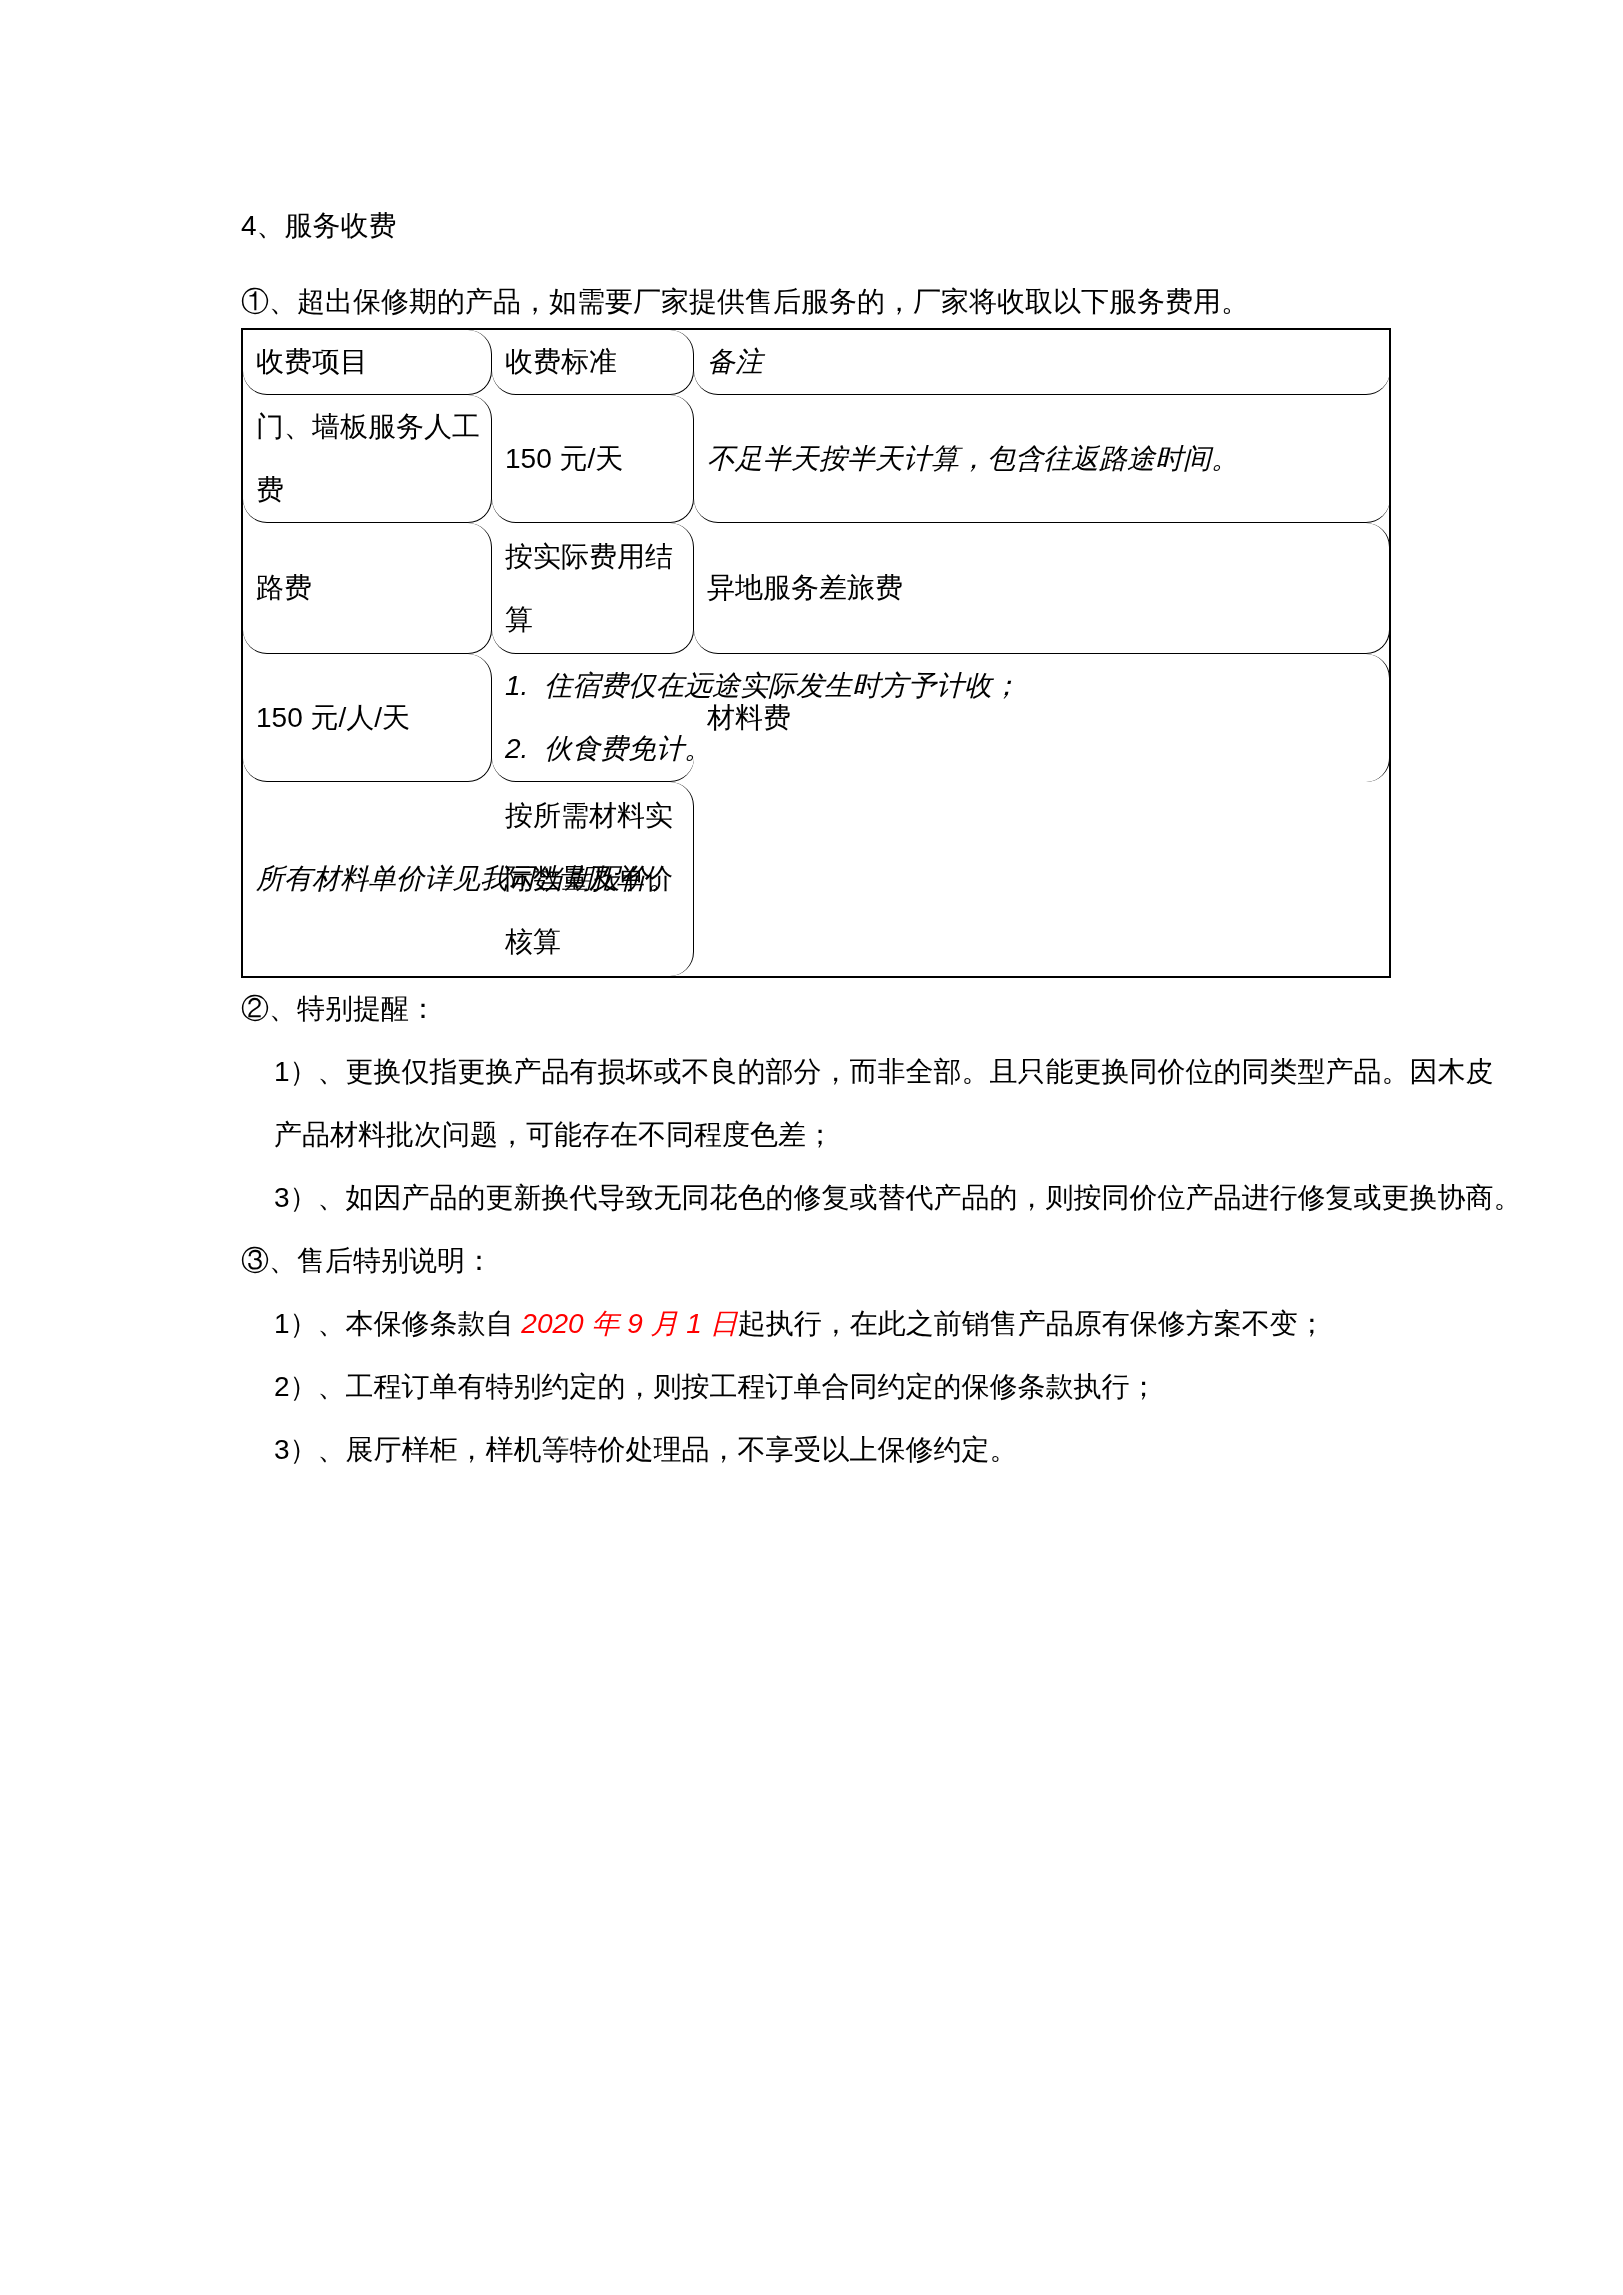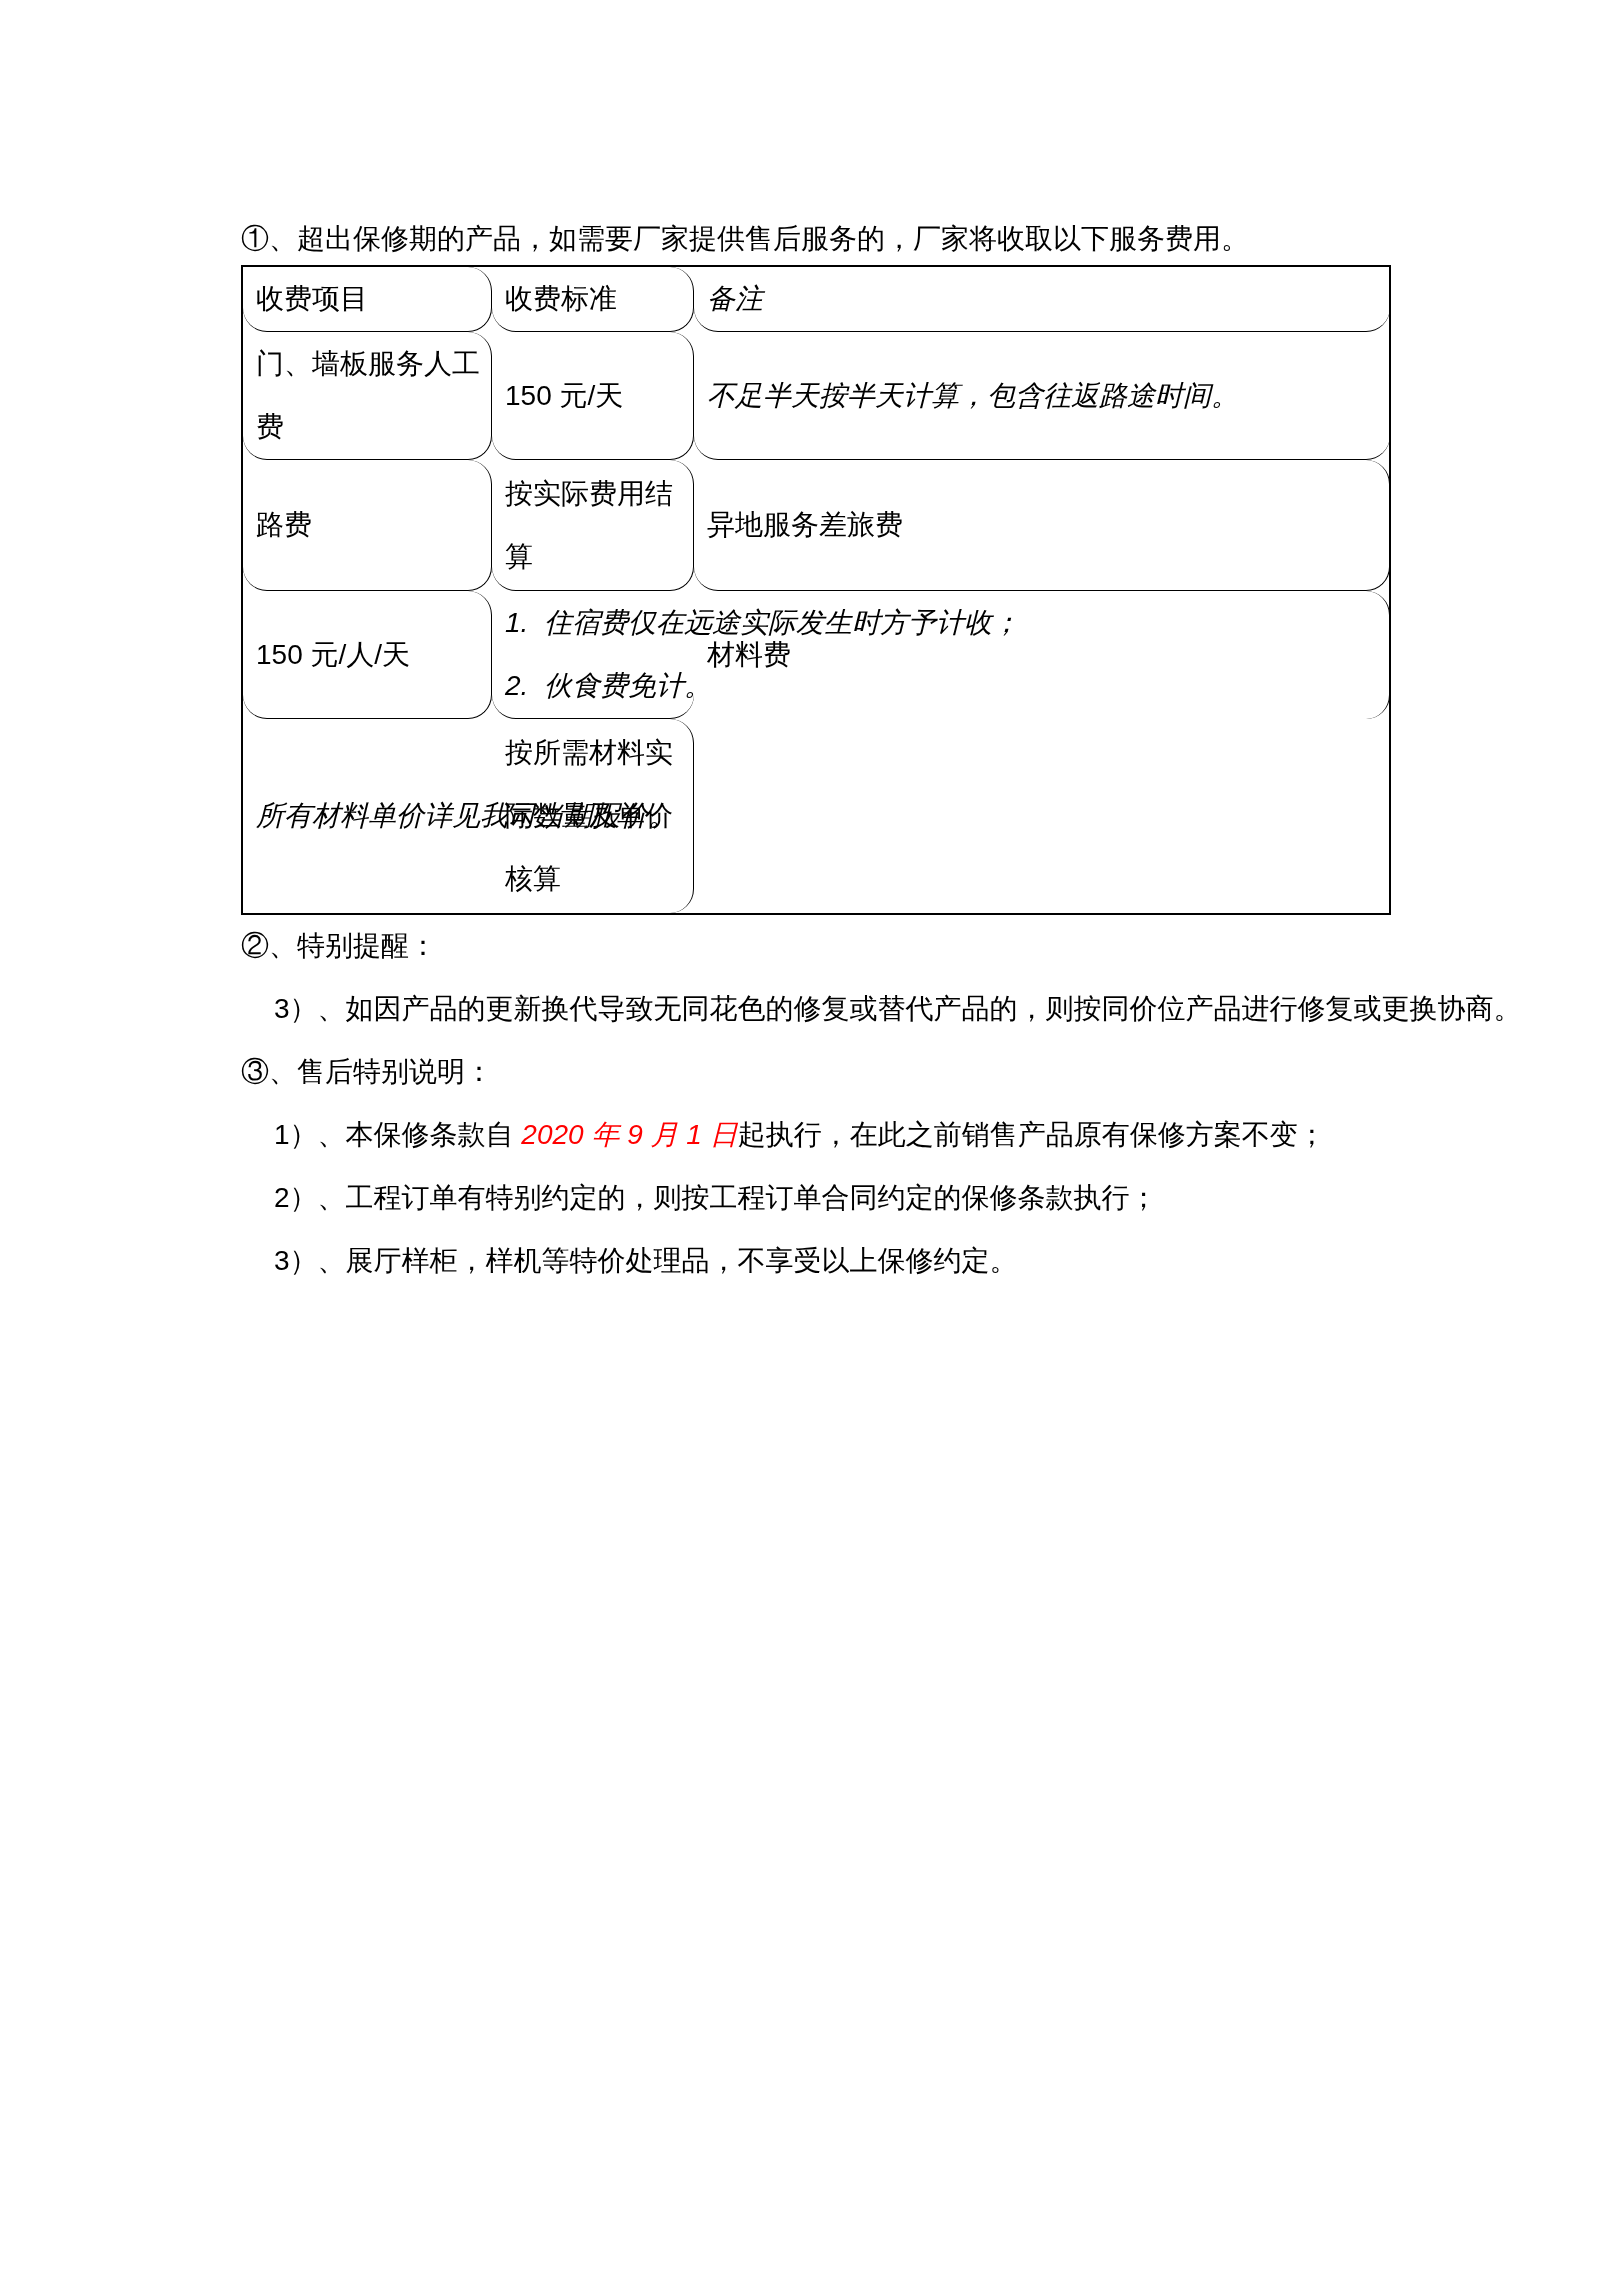--- a/index.html
+++ b/index.html
@@ -65,20 +65,21 @@
     white-space: pre;
   }
   .highlight {  }
 </style>
 </head>
 <body>
 
 <div class="page">
   <div class="content">
 
+    <div class="line">4、服务收费</div>
 
     <div class="line intro">①、超出保修期的产品，如需要厂家提供售后服务的，厂家将收取以下服务费用。</div>
 
     <div class="fee-table">
 
       <div class="cell">
           <div class="txt">收费项目</div>
         </div>
       <div class="cell">
           <div class="txt">收费标准</div>
@@ -124,20 +125,22 @@
           <div class="txt">所有材料单价详见我司当期报价。</div>
         </div>
       <div class="cell row-last">
           <div class="txt">按所需材料实
 际数量及单价
 核算</div>
         </div>
     </div>
 
     <div class="section-heading sec2-heading">②、特别提醒：</div>
+    <div class="sub-item">1）、更换仅指更换产品有损坏或不良的部分，而非全部。且只能更换同价位的同类型产品。因木皮
+产品材料批次问题，可能存在不同程度色差；</div>
     <div class="sub-item">3）、如因产品的更新换代导致无同花色的修复或替代产品的，则按同价位产品进行修复或更换协商。</div>
 
     <div class="section-heading">③、售后特别说明：</div>
     <div class="sub-item"><span>1）、本保修条款自 </span><span class="highlight" style="color: rgb(255, 0, 0); font-style: italic;">2020 年 9 月 1 日</span><span>起执行，在此之前销售产品原有保修方案不变；</span></div>
     <div class="sub-item">2）、工程订单有特别约定的，则按工程订单合同约定的保修条款执行；</div>
     <div class="sub-item">3）、展厅样柜，样机等特价处理品，不享受以上保修约定。</div>
 
   </div>
 </div>
 

